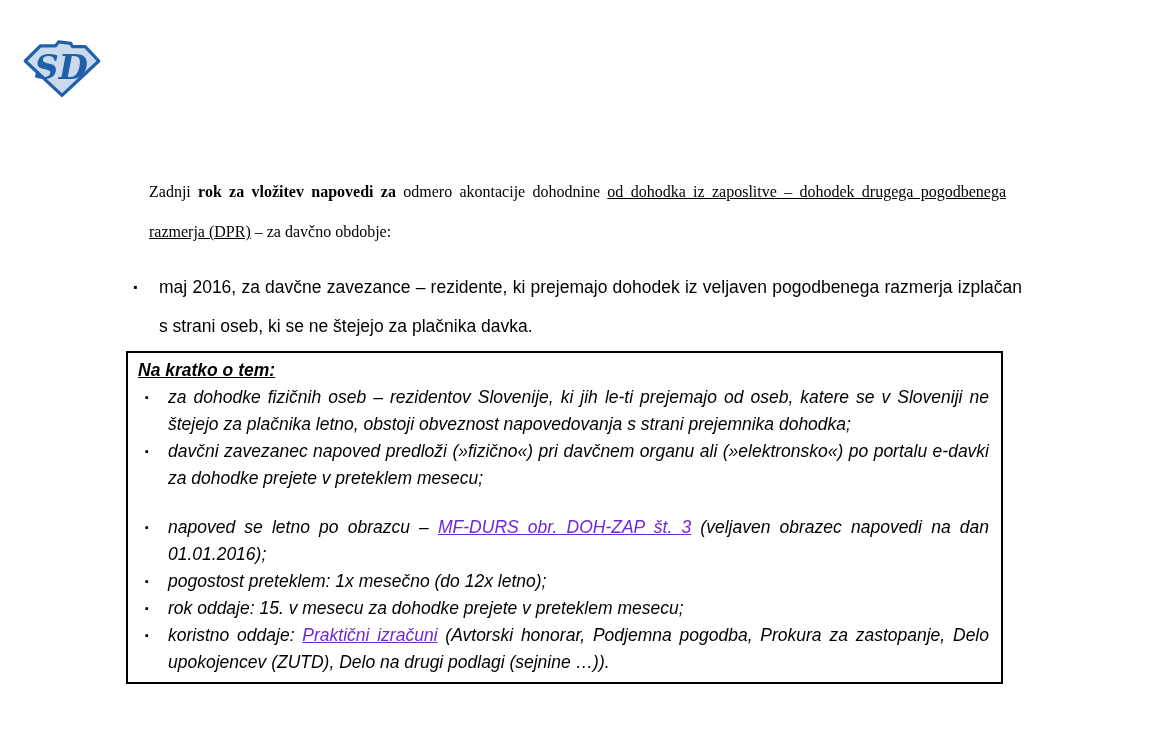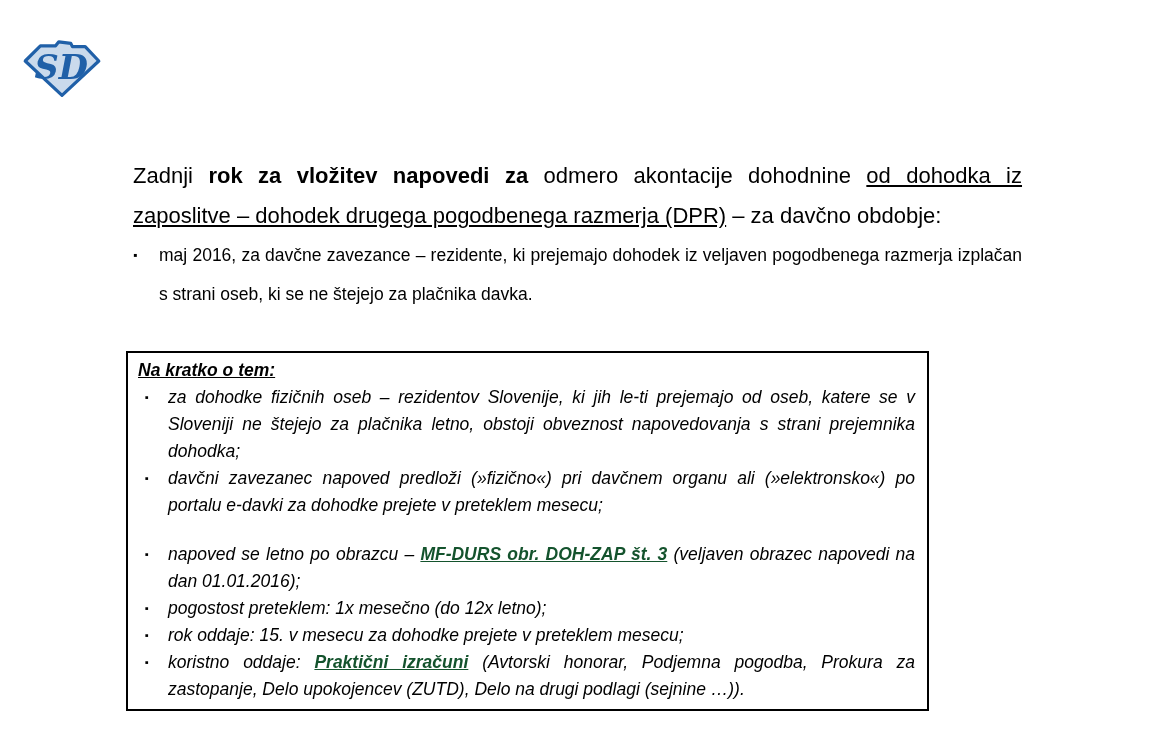--- a/index.html
+++ b/index.html
@@ -10,24 +10,25 @@
     font-family:"Liberation Sans", sans-serif;
     color:#000;
     overflow:hidden;
     border-radius:14px;
   }
   
   .logo{position:absolute;left:22px;top:40px;width:80px;height:58px;}
   
   .content{position:absolute;left:133px;top:156px;width:889px;}
   .intro{
-    margin:0;
-    font-size:22px;
+    margin:16px;
+    font-size:16px;
     line-height:40px;
     text-align:justify;
+    font-family:Liberation Serif, serif;
   }
   .intro b{font-weight:bold;}
   .intro u{text-decoration:underline;}
   .bullet-main{
     display:flex;
     font-size:17.5px;
     line-height:39px;
   }
   .bullet-main .marker{
     flex:none;width:26px;
@@ -35,21 +36,21 @@
     line-height:39px;
   }
   .bullet-main .btext{
     flex:1;
     text-align:justify;
   }
   
   .info-box{
     position:absolute;
     left:126px;top:351px;
-    width:803px;
+    width:877px;
     box-sizing:border-box;
     border:2px solid #000;
     padding:4px 12px 6px 10px;
     font-style:italic;
     font-size:17.5px;
     line-height:27px;
   }
   .box-heading{
     font-weight:bold;
     text-decoration:underline;
@@ -62,22 +63,22 @@
     font-size:11px;
     font-style:normal;
     line-height:27px;
   }
   .box-bullet .btext{
     flex:1;
     text-align:justify;
   }
   .spacer{height:22px;}
   a.doc-link{
-    color:#14532d;
-    font-weight:bold;
+    color:#6d28d9;
+    font-weight:normal;
     text-decoration:underline;
     cursor:pointer;
   }
 </style>
 </head>
 <body>
 
 <div class="page">
 
   <svg class="logo" viewBox="0 0 100 72" aria-hidden="true">

